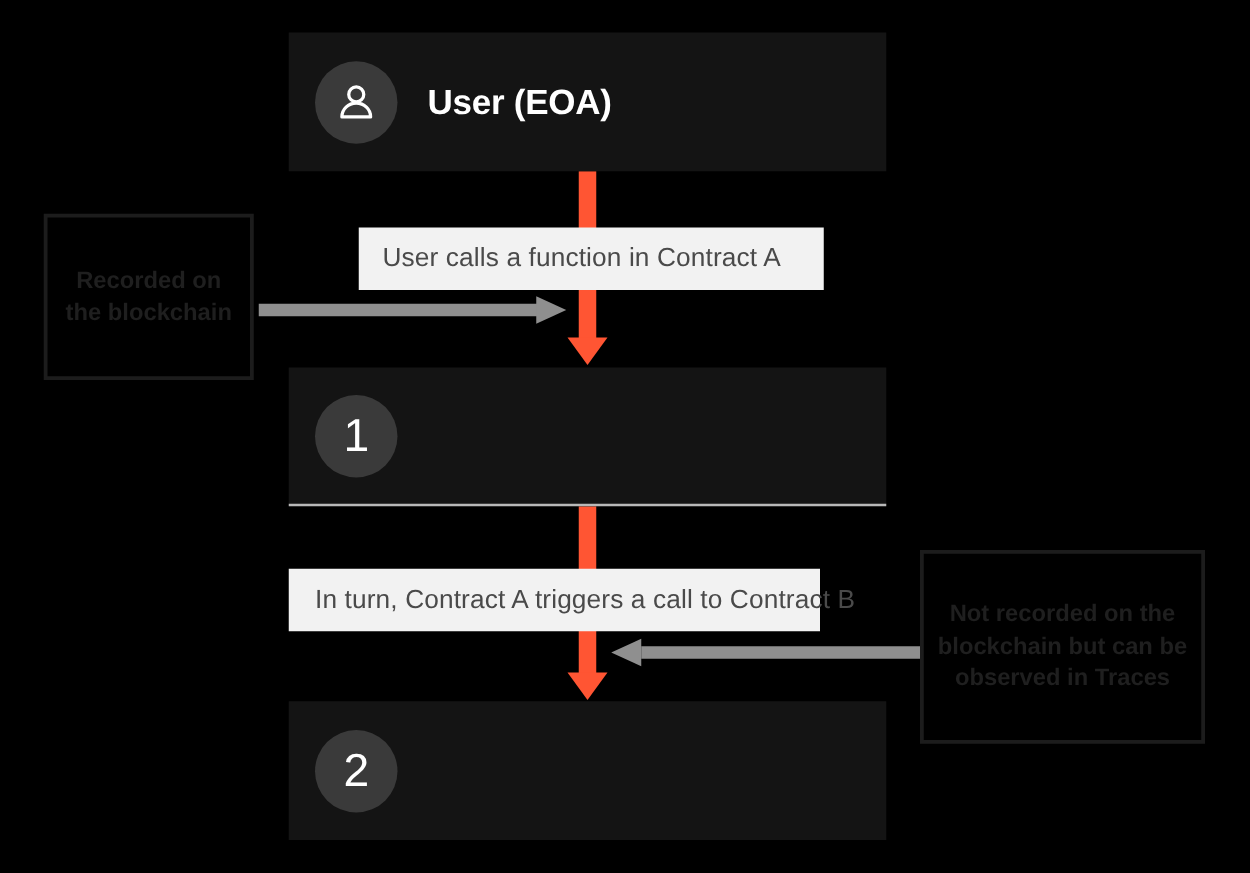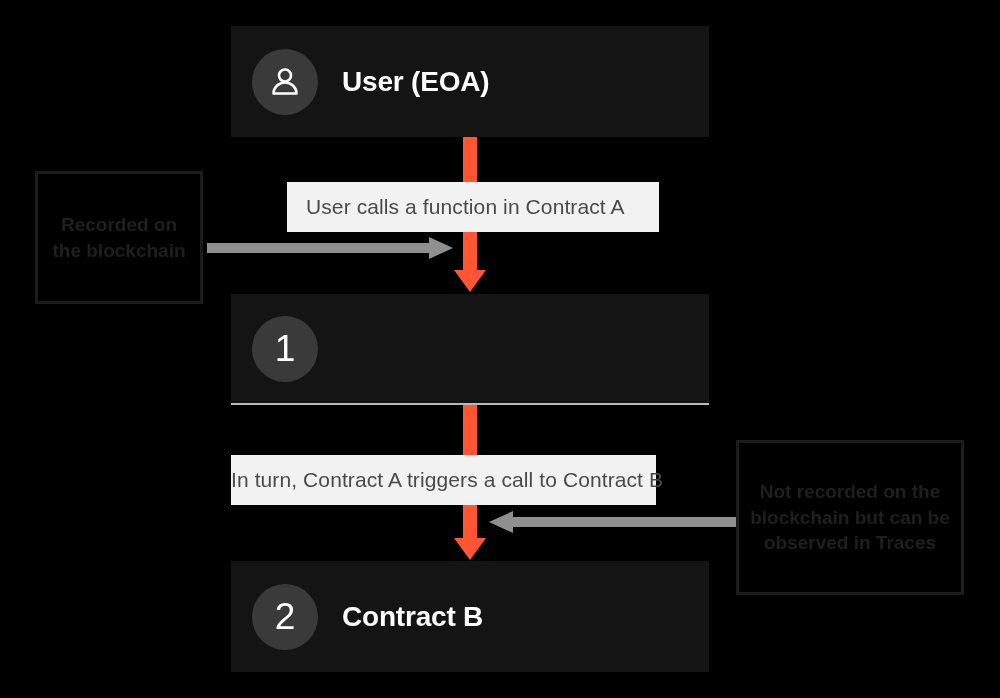--- a/index.html
+++ b/index.html
@@ -110,20 +110,21 @@
     top: 182px;
     width: 372px;
     height: 50px;
     padding-left: 19px;
   }
   #strip-call-b {
     left: 231px;
     top: 455px;
     width: 425px;
     height: 50px;
+    padding-left: 21px;
   }
 
   
   .callout {
     position: absolute;
     background: #000000;
     border: 3px solid #1c1c1c;
     display: flex;
     align-items: center;
     justify-content: center;
@@ -220,21 +221,20 @@
     </div>
     <div class="node-title">User (EOA)</div>
   </div>
 
   <div class="node underlined" id="node-contract-a">
     <div class="node-badge">1</div>
   </div>
 
   <div class="node" id="node-contract-b">
     <div class="node-badge">2</div>
-    <div class="node-title">Contract B</div>
   </div>
 
   <div class="strip" id="strip-call-a">User calls a function in Contract A</div>
   <div class="strip" id="strip-call-b">In turn, Contract A triggers a call to Contract B</div>
 
   <div class="callout" id="callout-not-recorded">Not recorded on the blockchain but can be observed in Traces</div>
   <div class="callout" id="callout-recorded">Recorded on the blockchain</div>
 
 </div>
 

